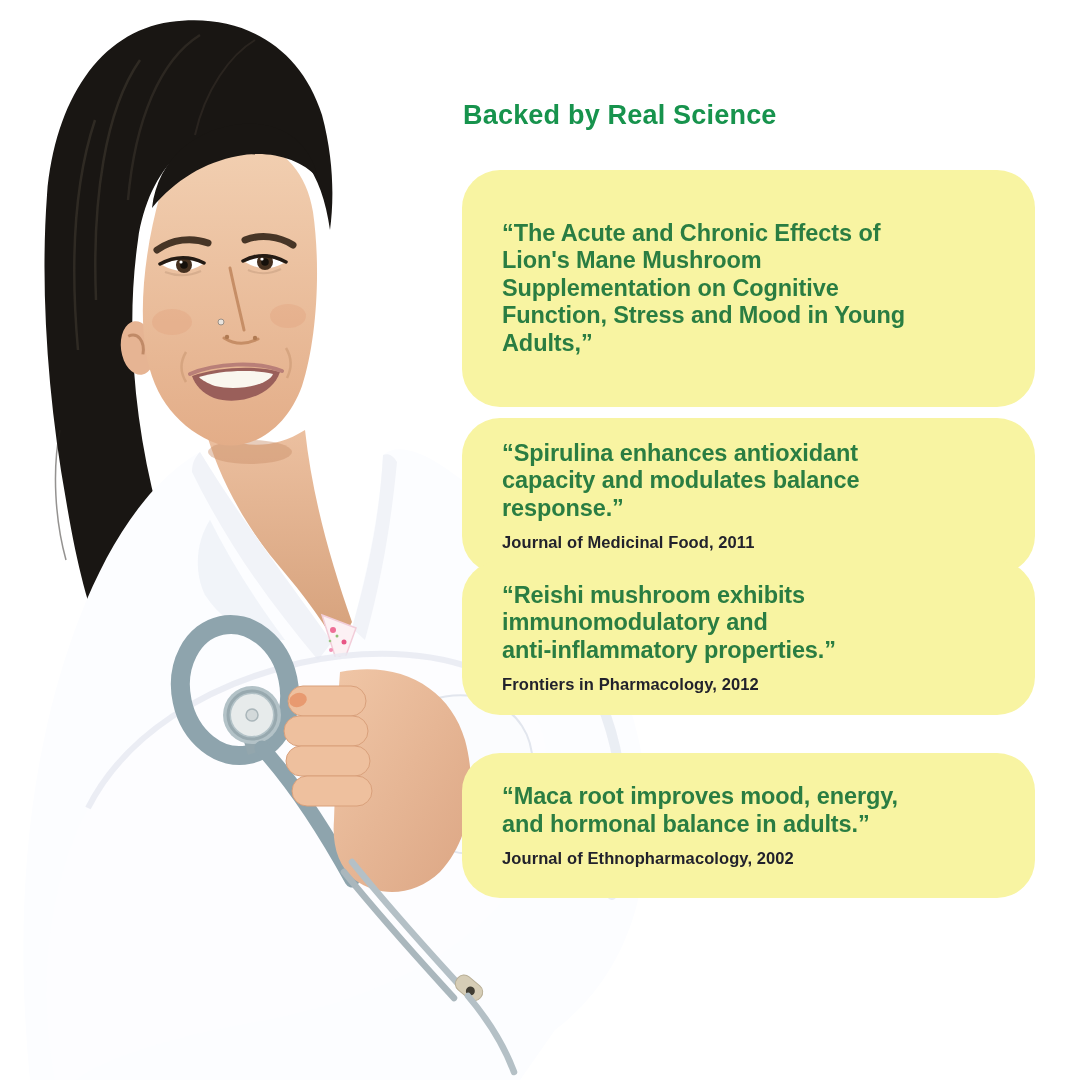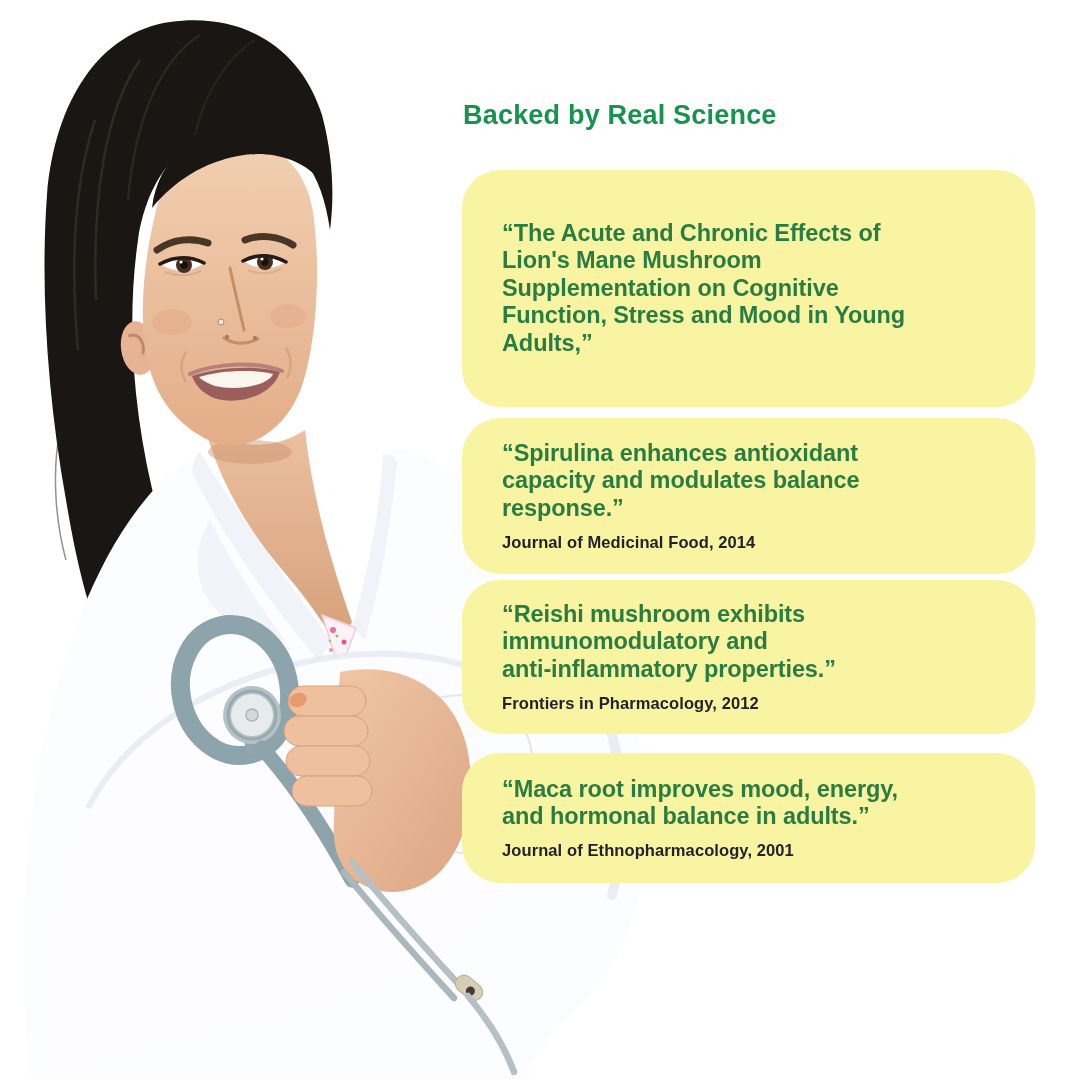--- a/index.html
+++ b/index.html
@@ -14,22 +14,22 @@
     color:var(--title-green, #17934d);
   }
   .card {
     position:absolute; left:462px; width:573px; box-sizing:border-box;
     background:var(--card-yellow, #f8f4a2); border-radius:38px;
     display:flex; flex-direction:column; justify-content:center;
     padding:0 42px 0 40px;
   }
   .card-1 { top:170px; height:237px; }
   .card-2 { top:418px; height:156px; }
-  .card-3 { top:580px; height:154px; }
-  .card-4 { top:753px; height:130px; }
+  .card-3 { top:561px; height:154px; }
+  .card-4 { top:753px; height:145px; }
   .quote {
     margin:0; white-space:pre-line;
     font-size:23.5px; line-height:1.17; font-weight:700; letter-spacing:-0.1px;
     color:var(--quote-green, #2a7d42);
   }
   .source {
     margin:11px 0 0 0;
     font-size:16.5px; font-weight:700; letter-spacing:0.1px;
     color:var(--source-dark, #22222c);
   }
@@ -200,29 +200,29 @@
 Lion's Mane Mushroom
 Supplementation on Cognitive
 Function, Stress and Mood in Young
 Adults,”</p>
   </div>
 
   <div class="card card-2">
     <p class="quote">“Spirulina enhances antioxidant
 capacity and modulates balance
 response.”</p>
-    <p class="source">Journal of Medicinal Food, 2014</p>
+    <p class="source">Journal of Medicinal Food, 2011</p>
   </div>
 
   <div class="card card-3">
     <p class="quote">“Reishi mushroom exhibits
 immunomodulatory and
 anti-inflammatory properties.”</p>
     <p class="source">Frontiers in Pharmacology, 2012</p>
   </div>
 
   <div class="card card-4">
     <p class="quote">“Maca root improves mood, energy,
 and hormonal balance in adults.”</p>
-    <p class="source">Journal of Ethnopharmacology, 2001</p>
+    <p class="source">Journal of Ethnopharmacology, 2002</p>
   </div>
 
 </div>
 
 </body></html>

